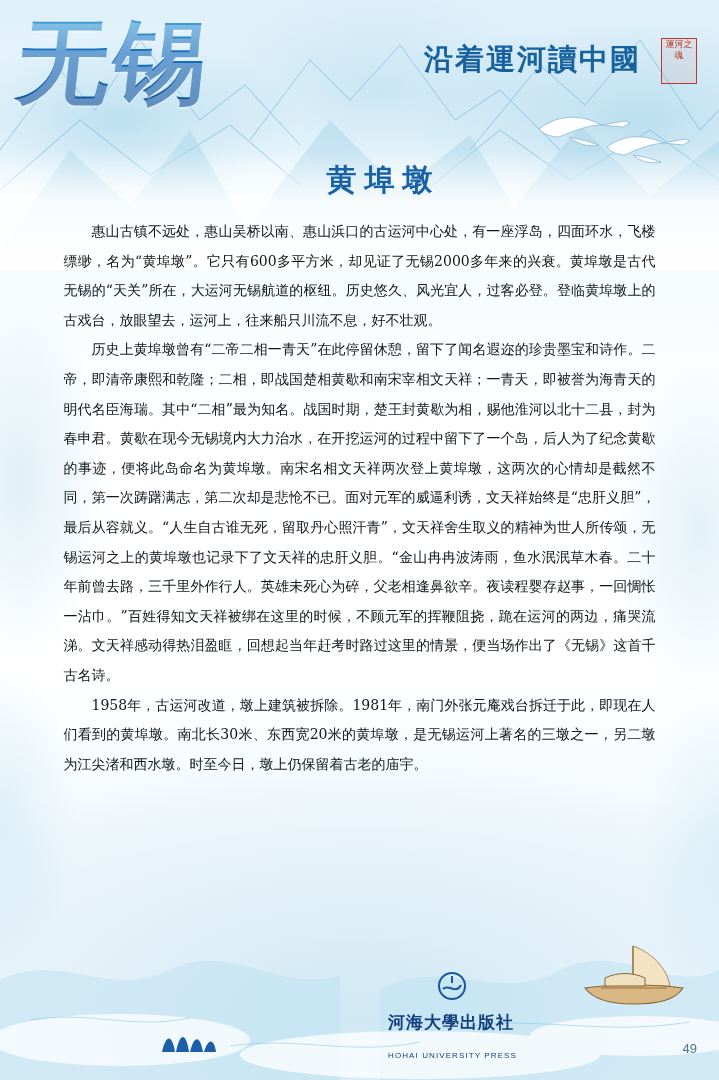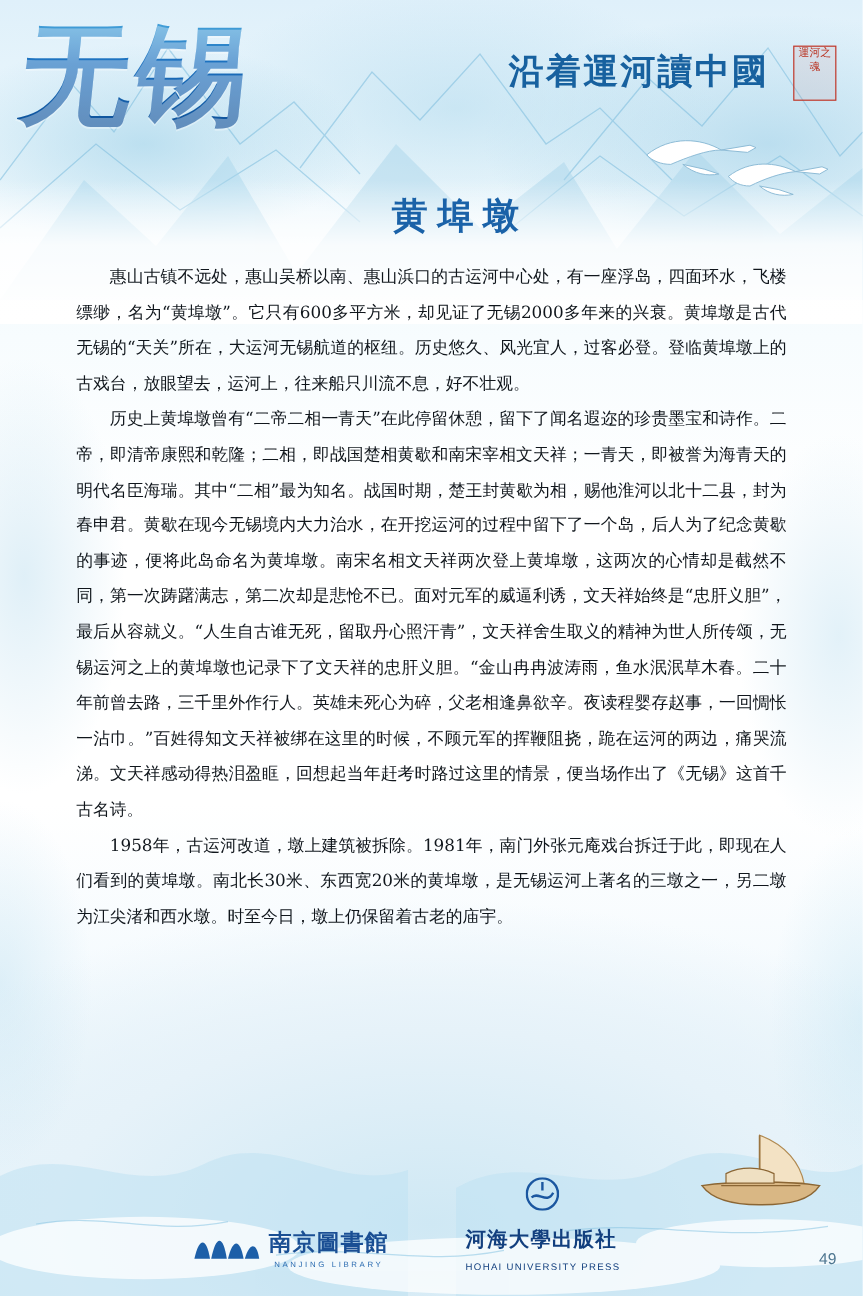--- a/index.html
+++ b/index.html
@@ -190,21 +190,21 @@
     font-size: 17px;
     font-weight: 700;
     color: #123f7e;
     letter-spacing: 1px;
   }
   .logo-hohai .en {
     font-family: "Liberation Sans", sans-serif;
     font-size: 8px;
     letter-spacing: 1.1px;
     color: #123f7e;
-    margin-top: 7px;
+    margin-top: 17px;
   }
   .page-number {
     position: absolute;
     right: 22px; bottom: 10px;
     font-family: "Liberation Sans", sans-serif;
     font-size: 13px;
     color: #4e7690;
   }
 </style>
 </head>
@@ -295,24 +295,20 @@
       <span class="mark">
         <svg width="58" height="26" viewBox="0 0 58 26" aria-hidden="true">
           <g fill="#1c5fa8">
             <path d="M2 24 C 6 6, 12 6, 15 24 Z"></path>
             <path d="M16 24 C 20 4, 26 4, 29 24 Z"></path>
             <path d="M30 24 C 34 7, 40 7, 43 24 Z"></path>
             <path d="M44 24 C 48 10, 54 10, 56 24 Z"></path>
           </g>
         </svg>
       </span>
-      <span>
-        <div class="cn">南京圖書館</div>
-        <div class="en">NANJING   LIBRARY</div>
-      </span>
     </div>
 
     <div class="logo-hohai">
       <span>
         <svg width="28" height="28" viewBox="0 0 28 28" aria-hidden="true">
           <circle cx="14" cy="14" r="13" fill="none" stroke="#1b57a0" stroke-width="2"></circle>
           <path d="M5 17 C 10 11, 18 23, 23 13" fill="none" stroke="#1b57a0" stroke-width="2"></path>
           <path d="M14 4 L14 11" stroke="#1b57a0" stroke-width="2"></path>
         </svg>
       </span>

